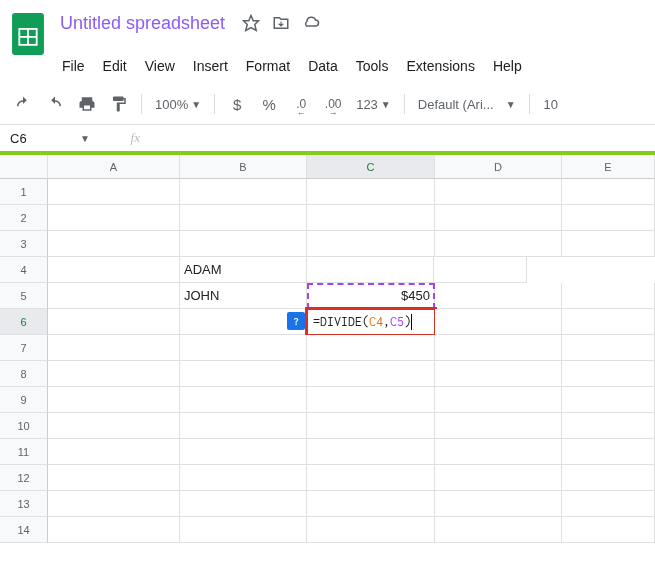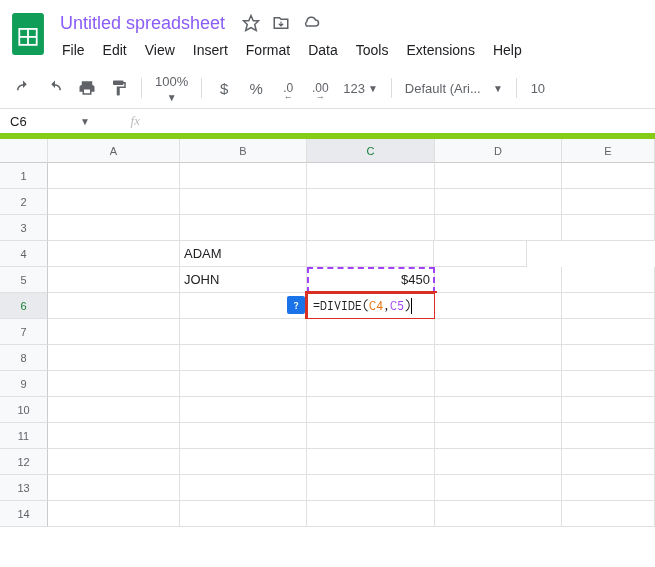--- a/index.html
+++ b/index.html
@@ -5,31 +5,31 @@
   * { box-sizing: border-box; margin: 0; padding: 0; }
   body { font-family: "Google Sans", Arial, sans-serif; font-size: 14px; color: #202124; background: #fff; width: 655px; height: 567px; overflow: hidden; }
   
   .header { display: flex; align-items: flex-start; padding: 8px 0 0 8px; }
   .logo { width: 40px; height: 52px; display: flex; align-items: center; justify-content: center; }
   .logo svg { width: 32px; height: 42px; }
   .title-area { flex: 1; margin-left: 6px; }
   .title-row { display: flex; align-items: center; gap: 10px; height: 30px; }
   .doc-title { font-size: 18px; color: #8b5cf6; padding: 2px 6px; }
   .title-icon { width: 20px; height: 20px; color: #5f6368; display: flex; align-items: center; justify-content: center; cursor: pointer; }
-  .menubar { display: flex; gap: 2px; margin-top: 0; }
+  .menubar { display: flex; gap: 2px; margin-top: 16px; }
   .menu-item { padding: 4px 8px; font-size: 14px; color: #202124; cursor: pointer; border-radius: 4px; }
   
   .toolbar { display: flex; align-items: center; gap: 2px; padding: 6px 8px; border-bottom: 1px solid #e0e0e0; margin-top: 6px; }
   .tb-btn { width: 30px; height: 28px; display: flex; align-items: center; justify-content: center; color: #5f6368; cursor: pointer; border-radius: 3px; }
   .tb-sep { width: 1px; height: 20px; background: #dadce0; margin: 0 5px; }
-  .tb-dim { color: #bdbdbd; flex-direction: column; }
+  .tb-dim { color: #bdbdbd; }
   .tb-text { padding: 0 6px; font-size: 13px; color: #5f6368; cursor: pointer; display: flex; align-items: center; gap: 3px; height: 28px; }
   .caret { font-size: 10px; }
   
-  .formula-bar { display: flex; align-items: center; border-bottom: 6px solid #84cc16; height: 30px; }
+  .formula-bar { display: flex; align-items: center; border-bottom: 4px solid #84cc16; height: 30px; }
   .name-box { width: 100px; padding: 0 10px; font-size: 13px; display: flex; align-items: center; justify-content: space-between; }
   .fx-label { width: 40px; text-align: right; font-style: italic; color: #bdbdbd; font-size: 13px; font-family: serif; }
   .formula-input { flex: 1; padding: 0 8px; font-size: 14px; font-family: Inconsolata, monospace; }
   .f-func { color: #202124; }
   .f-paren, .f-eq { color: #202124; }
   .f-ref1 { color: #e8710a; }
   .f-comma { color: #202124; }
   .f-ref2 { color: #a142f4; }
   
   .sheet { display: flex; flex-direction: column; }

